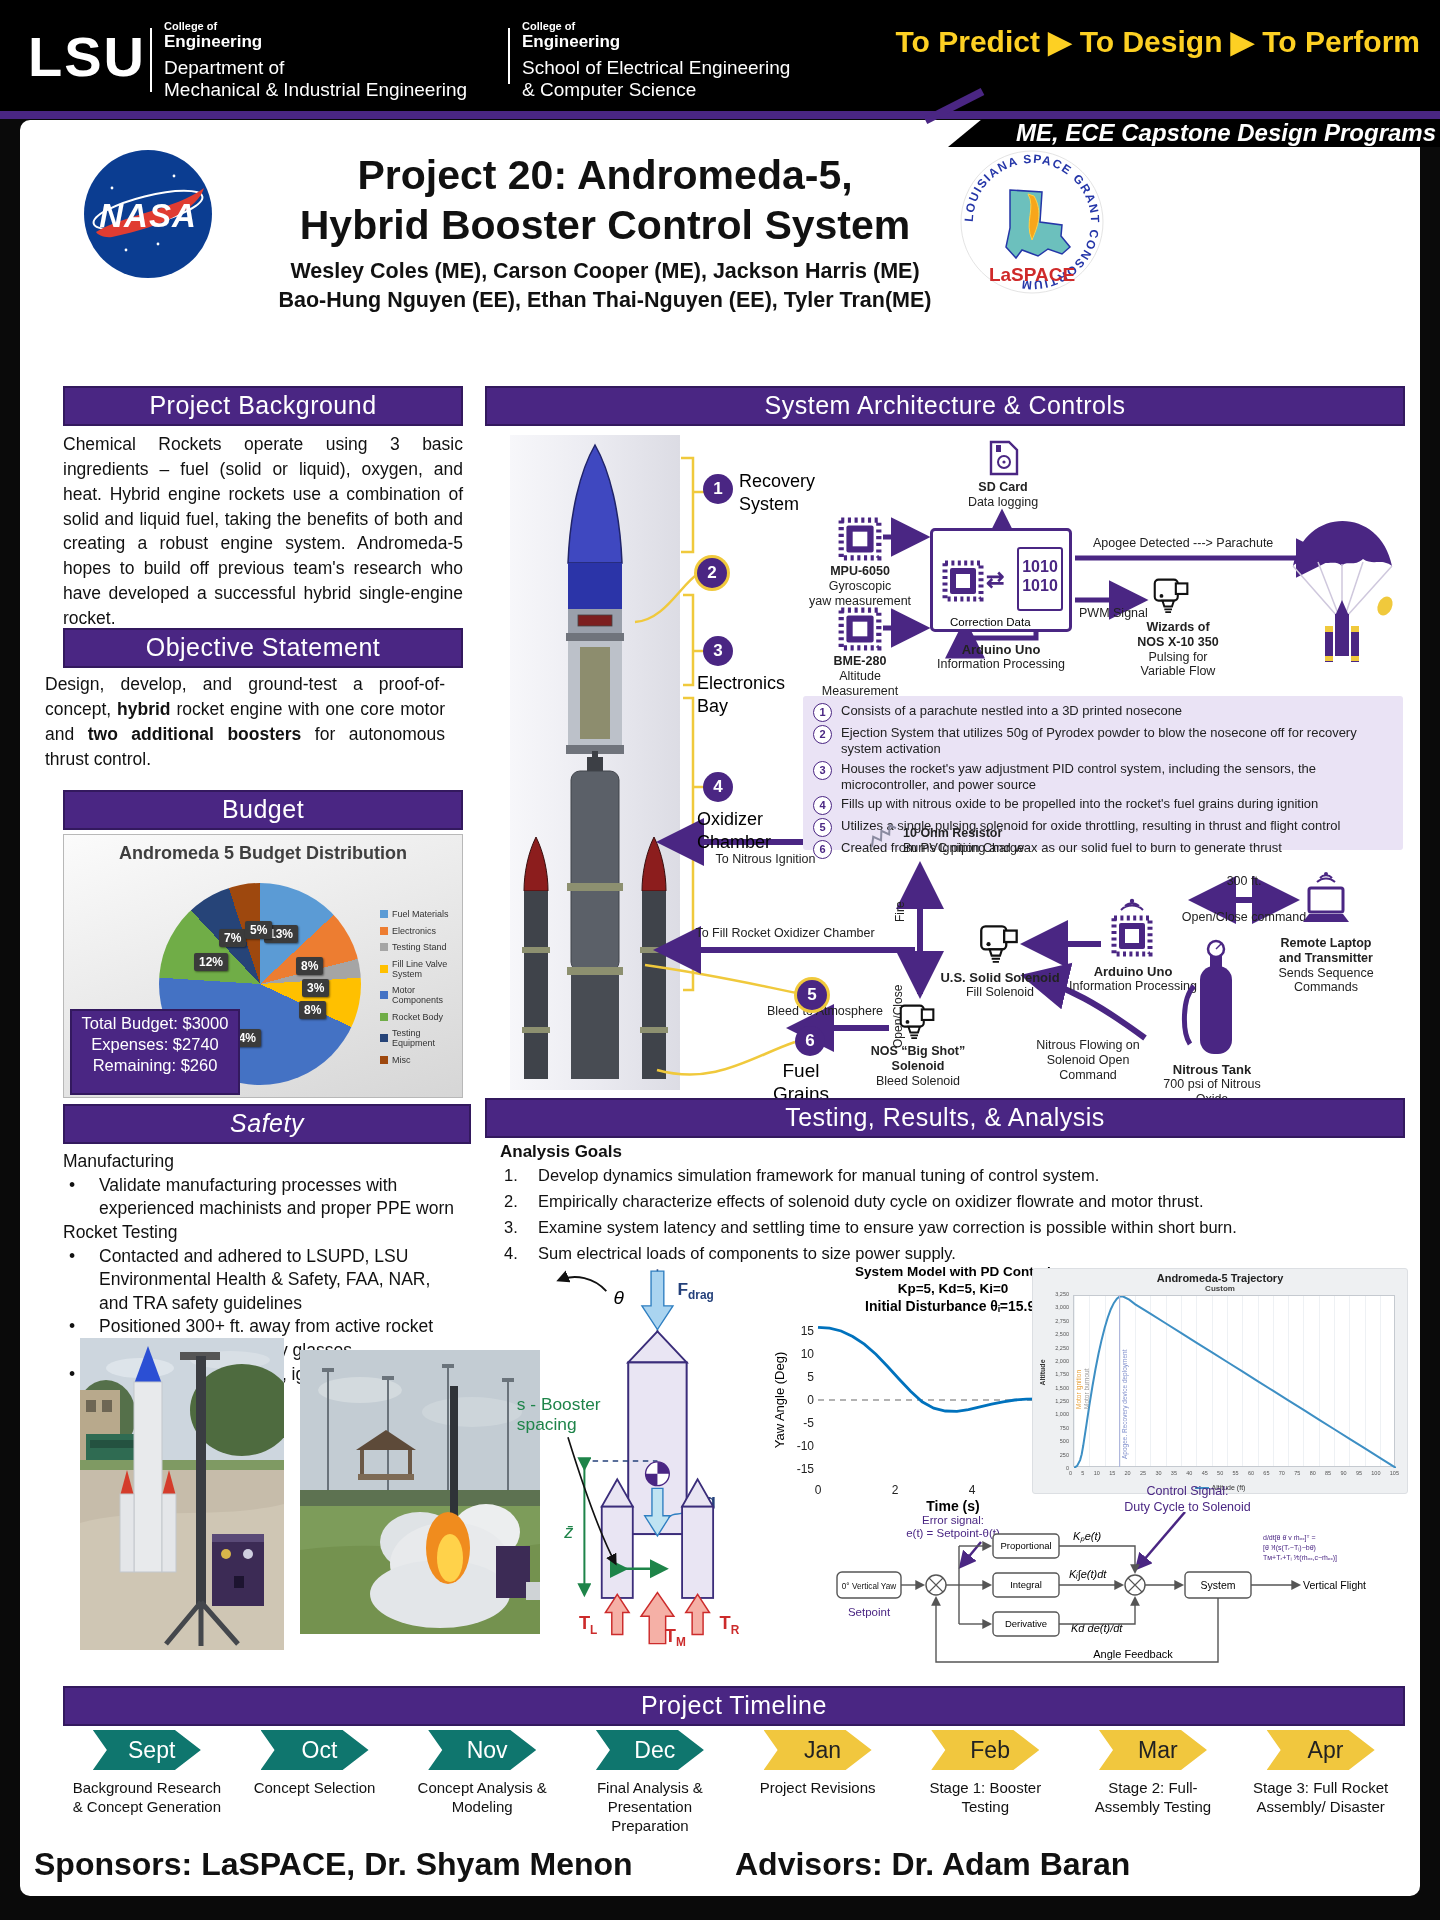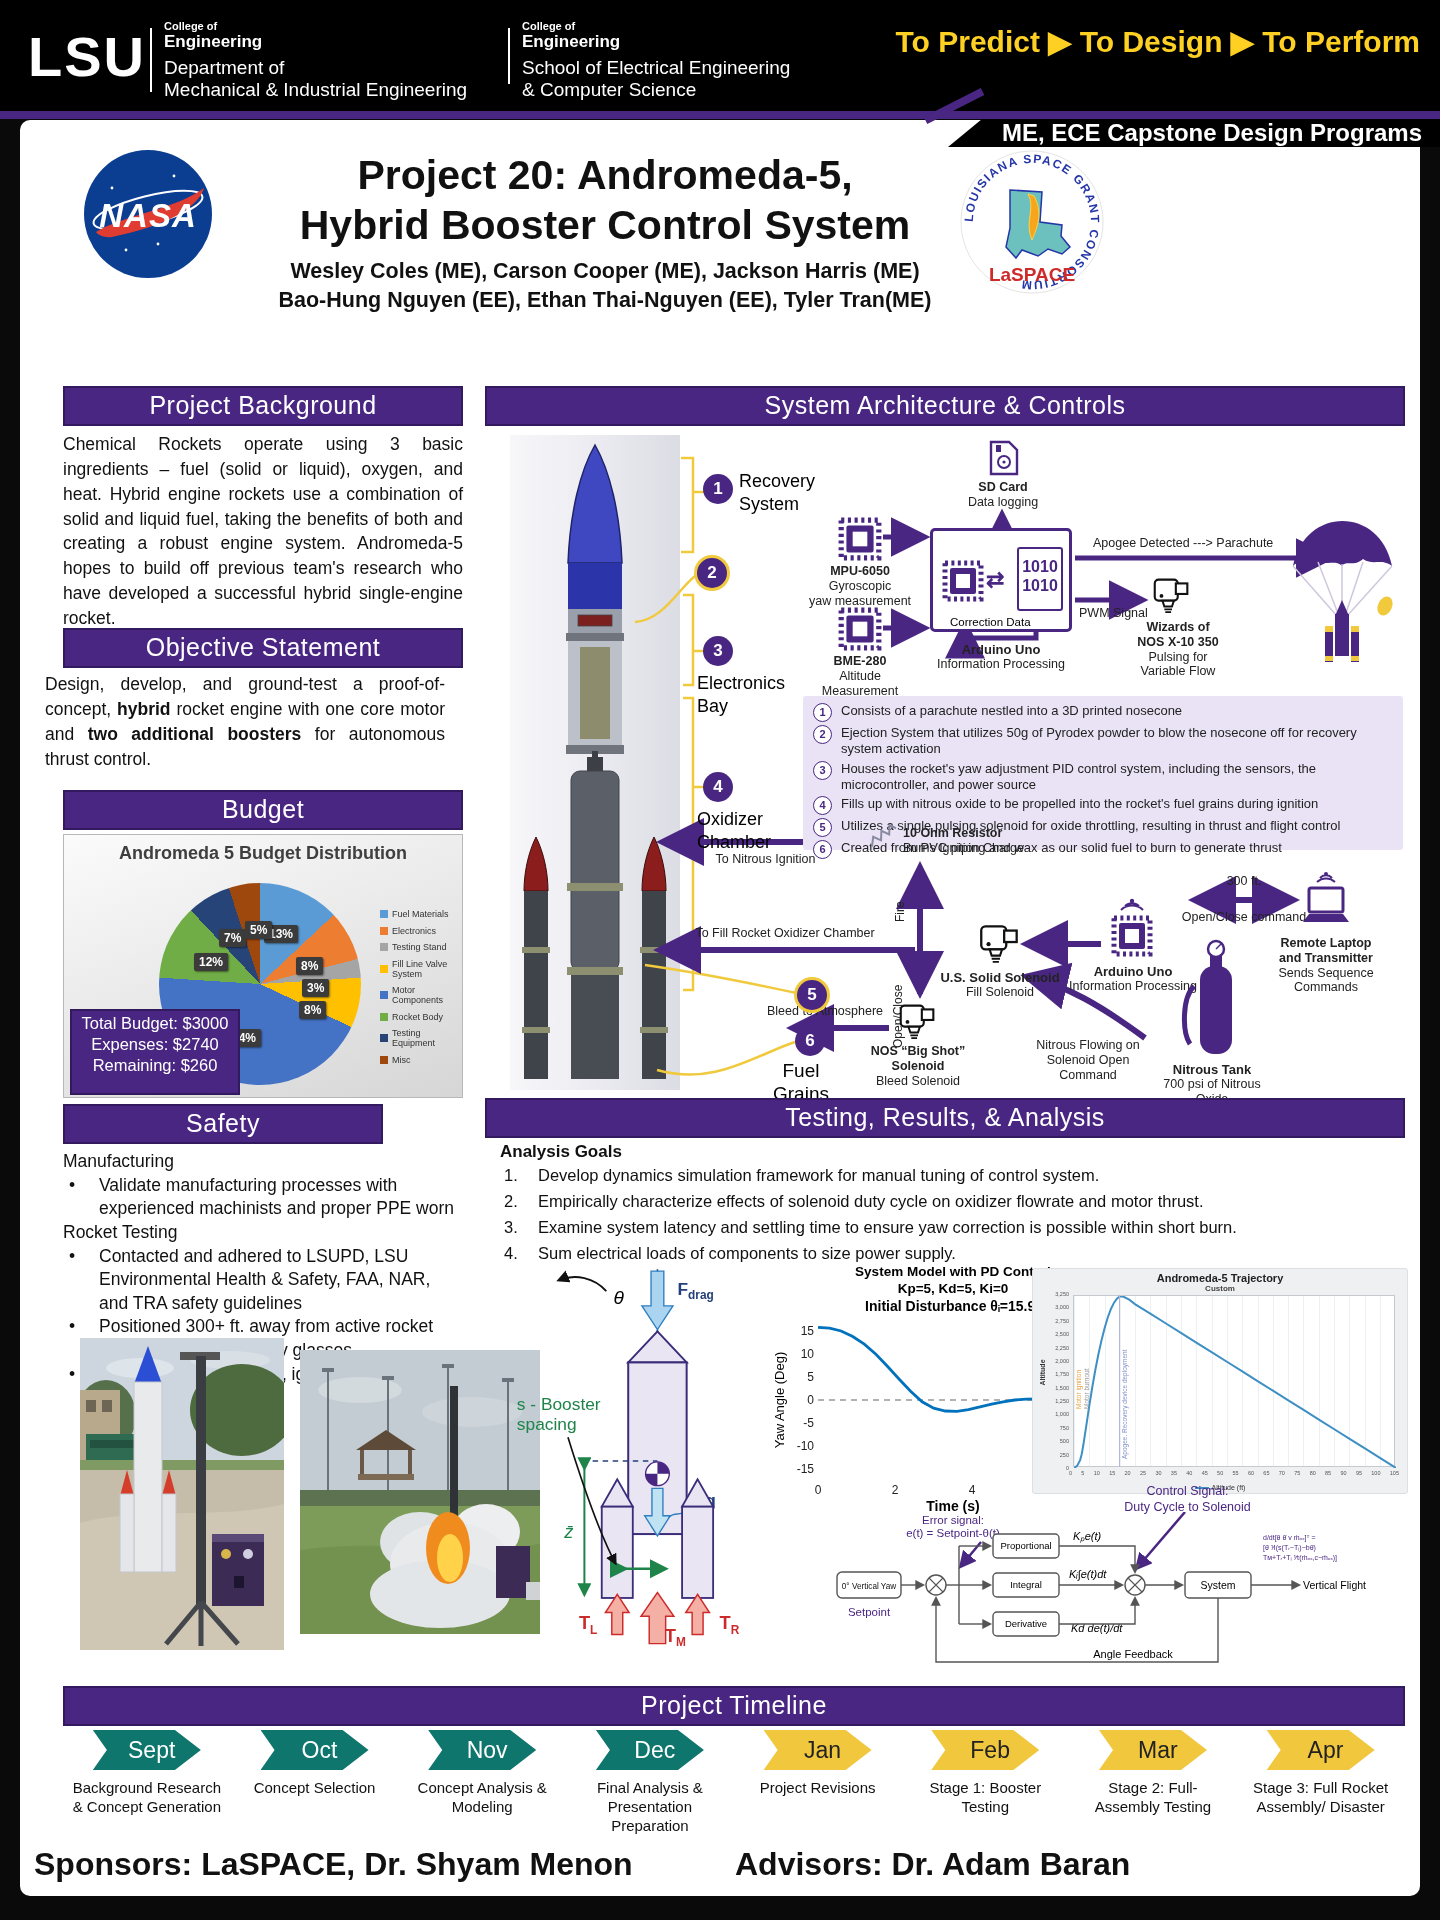--- a/index.html
+++ b/index.html
@@ -52,21 +52,21 @@
       <div class="b" style="font-size:11px;">College of</div>
       <div class="b" style="font-size:17px;">Engineering</div>
       <div style="font-size:19px;margin-top:5px;">School of Electrical Engineering</div>
       <div style="font-size:19px;">&amp; Computer Science</div>
     </div>
     <div class="abs b" style="left:840px;top:24px;width:580px;text-align:right;font-size:30px;color:#fdd023;">To Predict ▶ To Design ▶ To Perform</div>
   </div>
   <div class="abs" style="left:0;top:111px;width:1440px;height:8px;background:#4a2683;"></div>
   <div class="abs" style="left:922px;top:102px;width:64px;height:8px;background:#4a2683;transform:rotate(-27deg);"></div>
   <div class="abs" style="left:948px;top:119px;width:492px;height:28px;background:#000;clip-path:polygon(34px 0,100% 0,100% 100%,0 100%);">
-    <div class="b" style="text-align:right;padding-right:18px;font-size:24px;line-height:28px;color:#fff;">ME, ECE Capstone Design Programs</div>
+    <div class="b" style="text-align:right;padding-right:4px;font-size:24px;line-height:28px;color:#fff;font-style:italic;">ME, ECE Capstone Design Programs</div>
   </div>
 
   <svg class="abs" style="left:82px;top:148px;" width="132" height="132" viewBox="0 0 132 132">
     <circle cx="66" cy="66" r="64" fill="#0b3d91"></circle>
     <circle cx="30" cy="40" r="1.4" fill="#fff"></circle>
       <circle cx="92" cy="28" r="1.4" fill="#fff"></circle>
       <circle cx="106" cy="72" r="1.4" fill="#fff"></circle>
       <circle cx="44" cy="102" r="1.4" fill="#fff"></circle>
       <circle cx="76" cy="96" r="1.4" fill="#fff"></circle>
     <ellipse cx="66" cy="62" rx="56" ry="14" fill="none" stroke="#fff" stroke-width="2" transform="rotate(-14 66 62)"></ellipse>
@@ -142,21 +142,21 @@
           <span>Misc</span>
         </div>
     </div>
     <div class="abs c" style="left:6px;top:174px;width:170px;height:86px;background:#4a2683;border:2px solid #33195e;color:#fff;font-size:16.5px;line-height:21px;padding-top:2px;box-sizing:border-box;">
       <div>Total Budget: $3000</div>
       <div>Expenses: $2740</div>
       <div>Remaining: $260</div>
     </div>
   </div>
 
-  <div class="bar" style="left:63px;top:1104px;width:320px;">Safety</div>
+  <div class="bar" style="left:63px;top:1104px;width:408px;font-style:italic;">Safety</div>
   <div class="abs" style="left:63px;top:1150px;width:400px;font-size:17.5px;line-height:1.35;color:#111;">
     <div>Manufacturing</div>
     <div class="brow">
         <div class="bdot">•</div>
         <div style="flex:1">Validate manufacturing processes with experienced machinists and proper PPE worn</div>
       </div>
     <div>Rocket Testing</div>
     <div class="brow">
         <div class="bdot">•</div>
         <div style="flex:1">Contacted and adhered to LSUPD, LSU Environmental Health &amp; Safety, FAA, NAR, and TRA safety guidelines</div>

